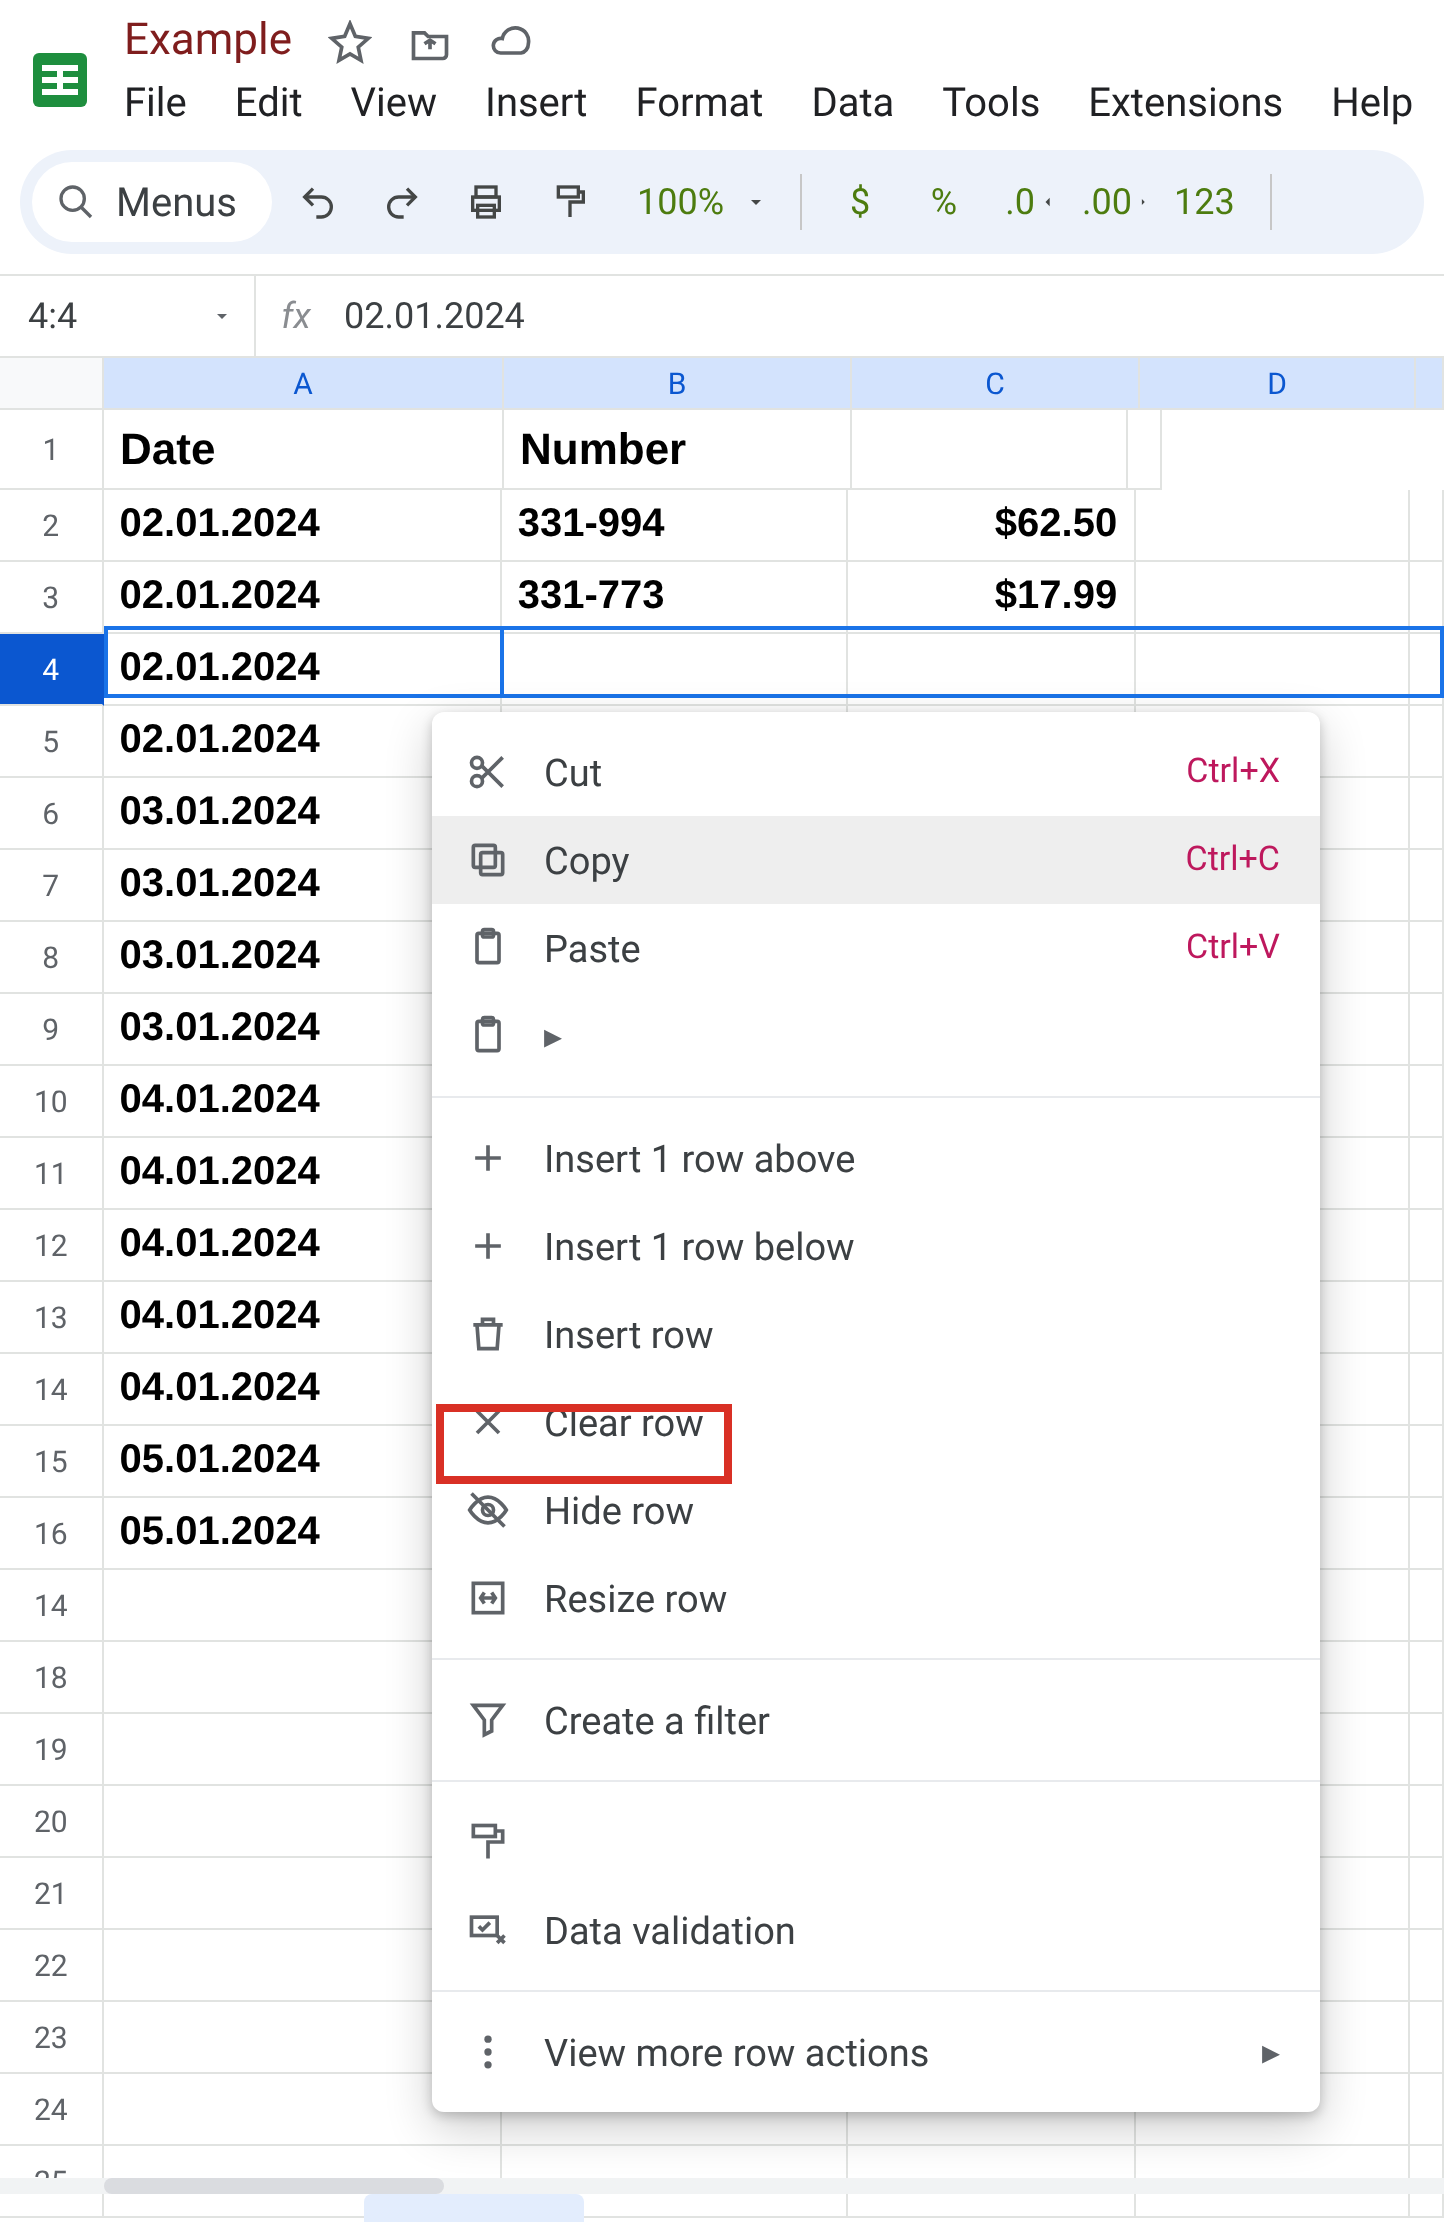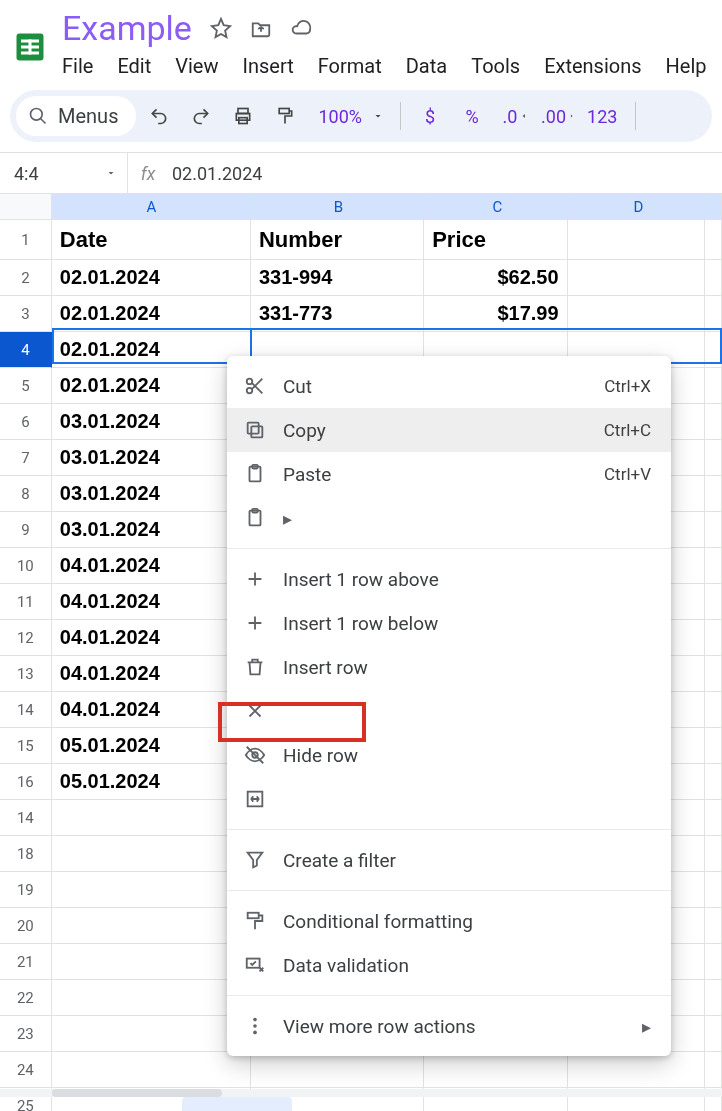--- a/index.html
+++ b/index.html
@@ -20,21 +20,21 @@
     padding: 8px 8px 0 8px;
     gap: 6px;
   }
   .sheets-logo {
     width: 44px; height: 56px;
     display:flex;align-items:center;justify-content:center;
   }
   .sheets-logo svg { width: 36px; height: 36px; }
   .title-area { display:flex; flex-direction:column; }
   .doc-title-row { display:flex; align-items:center; gap: 18px; padding-left:4px; }
-  .doc-title { font-size: 34px; color:#8b5cf6; font-weight:400; }
+  .doc-title { font-size: 22px; color:#7f1d1d; font-weight:400; }
   .title-icon { color:#5f6368; display:flex; align-items:center; }
   .title-icon svg { width:22px; height:22px; }
 
   .menubar { display:flex; gap:24px; padding: 6px 0 8px 4px; }
   .menubar span { font-size: 20px; color:#202124; cursor:pointer; }
 
   
   .toolbar-wrap {
     padding: 4px 10px 10px 10px;
   }
@@ -58,21 +58,21 @@
     font-size:20px;
   }
   .tb-btn {
     width:38px;height:38px;
     display:flex;align-items:center;justify-content:center;
     color:#444746;
     border-radius:6px;
     cursor:pointer;
   }
   .tb-sep { width:1px;height:28px;background:#c7c7c7;margin:0 6px; }
-  .tb-text { font-size:18px;color:#6d28d9;padding:0 4px; }
+  .tb-text { font-size:18px;color:#4d7c0f;padding:0 4px; }
 
   
   .fx-row {
     display:flex;
     align-items:center;
     height: 42px;
     border-top:1px solid #e1e3e1;
     border-bottom:1px solid #e1e3e1;
   }
   .namebox {
@@ -163,42 +163,42 @@
   .sel-active {
     position:absolute;
     border:2px solid #1a73e8;
     background:transparent;
     pointer-events:none;
   }
 
   
   .ctx {
     position:absolute;
-    left:227px; top:356px;
+    left:216px; top:356px;
     width:444px;
     background:#fff;
     border-radius:6px;
     box-shadow: 0 2px 6px rgba(0,0,0,.2), 0 8px 24px rgba(0,0,0,.2);
     padding: 8px 0;
     font-family: "Google Sans", Roboto, Arial, sans-serif;
   }
   .ctx-item {
     display:flex;align-items:center;
     height:44px;
     padding:0 20px 0 16px;
     gap:16px;
     font-size:19px;
     color:#3c4043;
     cursor:pointer;
   }
   .ctx-item.hover { background:#eeeeee; }
   .ctx-ico { width:24px;height:24px;display:flex;align-items:center;justify-content:center;color:#5f6368; }
   .ctx-ico svg{width:22px;height:22px;}
   .ctx-label { flex:1; }
-  .ctx-short { color:#404040; font-size:17px; }
+  .ctx-short { color:#be185d; font-size:17px; }
   .ctx-sep { height:1px;background:#e8eaed;margin:8px 0; }
   .ctx-sub { color:#5f6368;font-size:18px; }
 
   .red-box {
     position:absolute;
     border:4px solid #d93025;
     pointer-events:none;
   }
 
   .sheet-tab-stub {
@@ -352,21 +352,20 @@
     <div class="ch colC selcol">C</div>
     <div class="ch colD selcol">D</div>
     <div class="ch colE selcol"></div>
   </div>
 
   <div class="rows" id="rows">
       <div class="row hdr">
         <div class="rh">1</div>
         <div class="cell colA" style="font-size: 22px;">Date</div>
         <div class="cell colB" style="font-size: 22px;">Number</div>
-        <div class="cell colC" style="font-size: 22px;">Price</div>
         <div class="cell colD" style="font-size: 22px;"></div>
         <div class="cell colE" style="font-size: 22px;"></div>
       </div>
       <div class="row">
         <div class="rh">2</div>
         <div class="cell colA">02.01.2024</div>
         <div class="cell colB">331-994</div>
         <div class="cell colC right">$62.50</div>
         <div class="cell colD"></div>
         <div class="cell colE"></div>
@@ -626,57 +625,58 @@
         </svg>
       </span>
     <span class="ctx-label">Insert row</span>
   </div>
   <div class="ctx-item" style="position:relative">
     <span class="ctx-ico">
         <svg viewBox="0 0 24 24" fill="none" stroke="currentColor" stroke-width="2">
           <path d="M6 6l12 12M18 6L6 18"></path>
         </svg>
       </span>
+    <span class="ctx-label">Clear row</span>
   </div>
   <div class="ctx-item">
     <span class="ctx-ico">
         <svg viewBox="0 0 24 24" fill="none" stroke="currentColor" stroke-width="2">
           <path d="M2 12s4-7 10-7 10 7 10 7-4 7-10 7-10-7-10-7z"></path>
           <circle cx="12" cy="12" r="3"></circle>
           <path d="M3 3l18 18"></path>
         </svg>
       </span>
     <span class="ctx-label">Hide row</span>
   </div>
   <div class="ctx-item">
     <span class="ctx-ico">
         <svg viewBox="0 0 24 24" fill="none" stroke="currentColor" stroke-width="2">
           <rect x="4" y="4" width="16" height="16"></rect>
           <path d="M8 12h8M10 9l-2 3 2 3M14 9l2 3-2 3"></path>
         </svg>
       </span>
+    <span class="ctx-label">Resize row</span>
   </div>
   <div class="ctx-sep"></div>
   <div class="ctx-item">
     <span class="ctx-ico">
         <svg viewBox="0 0 24 24" fill="none" stroke="currentColor" stroke-width="2">
           <path d="M4 4h16l-6 8v6l-4 2v-8z"></path>
         </svg>
       </span>
     <span class="ctx-label">Create a filter</span>
   </div>
   <div class="ctx-sep"></div>
   <div class="ctx-item">
     <span class="ctx-ico">
         <svg viewBox="0 0 24 24" fill="none" stroke="currentColor" stroke-width="2">
           <rect x="4" y="3" width="12" height="6"></rect>
           <path d="M16 6h4v6h-8v9"></path>
         </svg>
       </span>
-    <span class="ctx-label">Conditional formatting</span>
   </div>
   <div class="ctx-item">
     <span class="ctx-ico">
         <svg viewBox="0 0 24 24" fill="none" stroke="currentColor" stroke-width="2">
           <rect x="3" y="5" width="14" height="10"></rect>
           <path d="M7 10l2 2 4-4"></path>
           <path d="M17 15l4 4M21 15l-4 4"></path>
         </svg>
       </span>
     <span class="ctx-label">Data validation</span>

